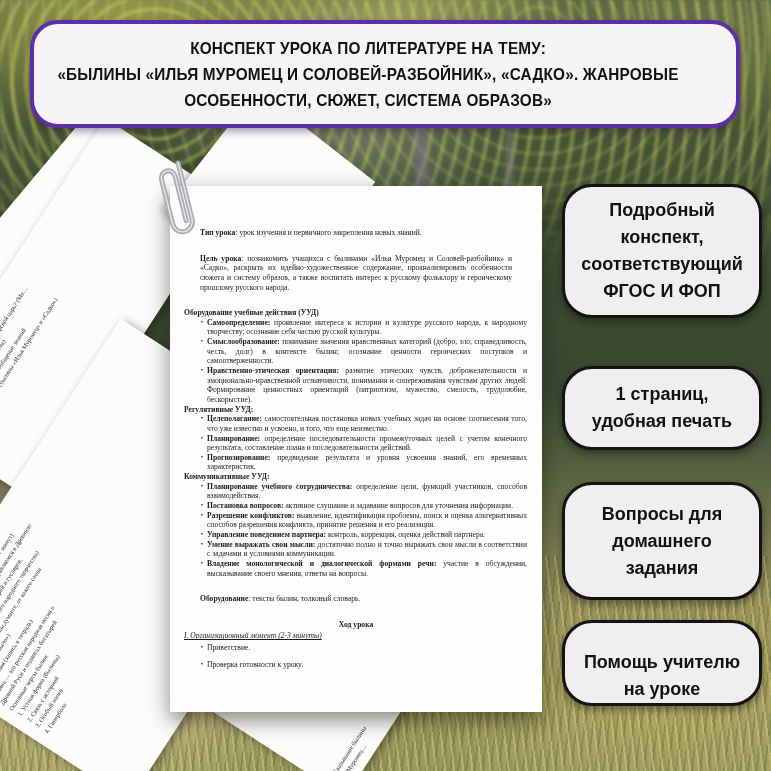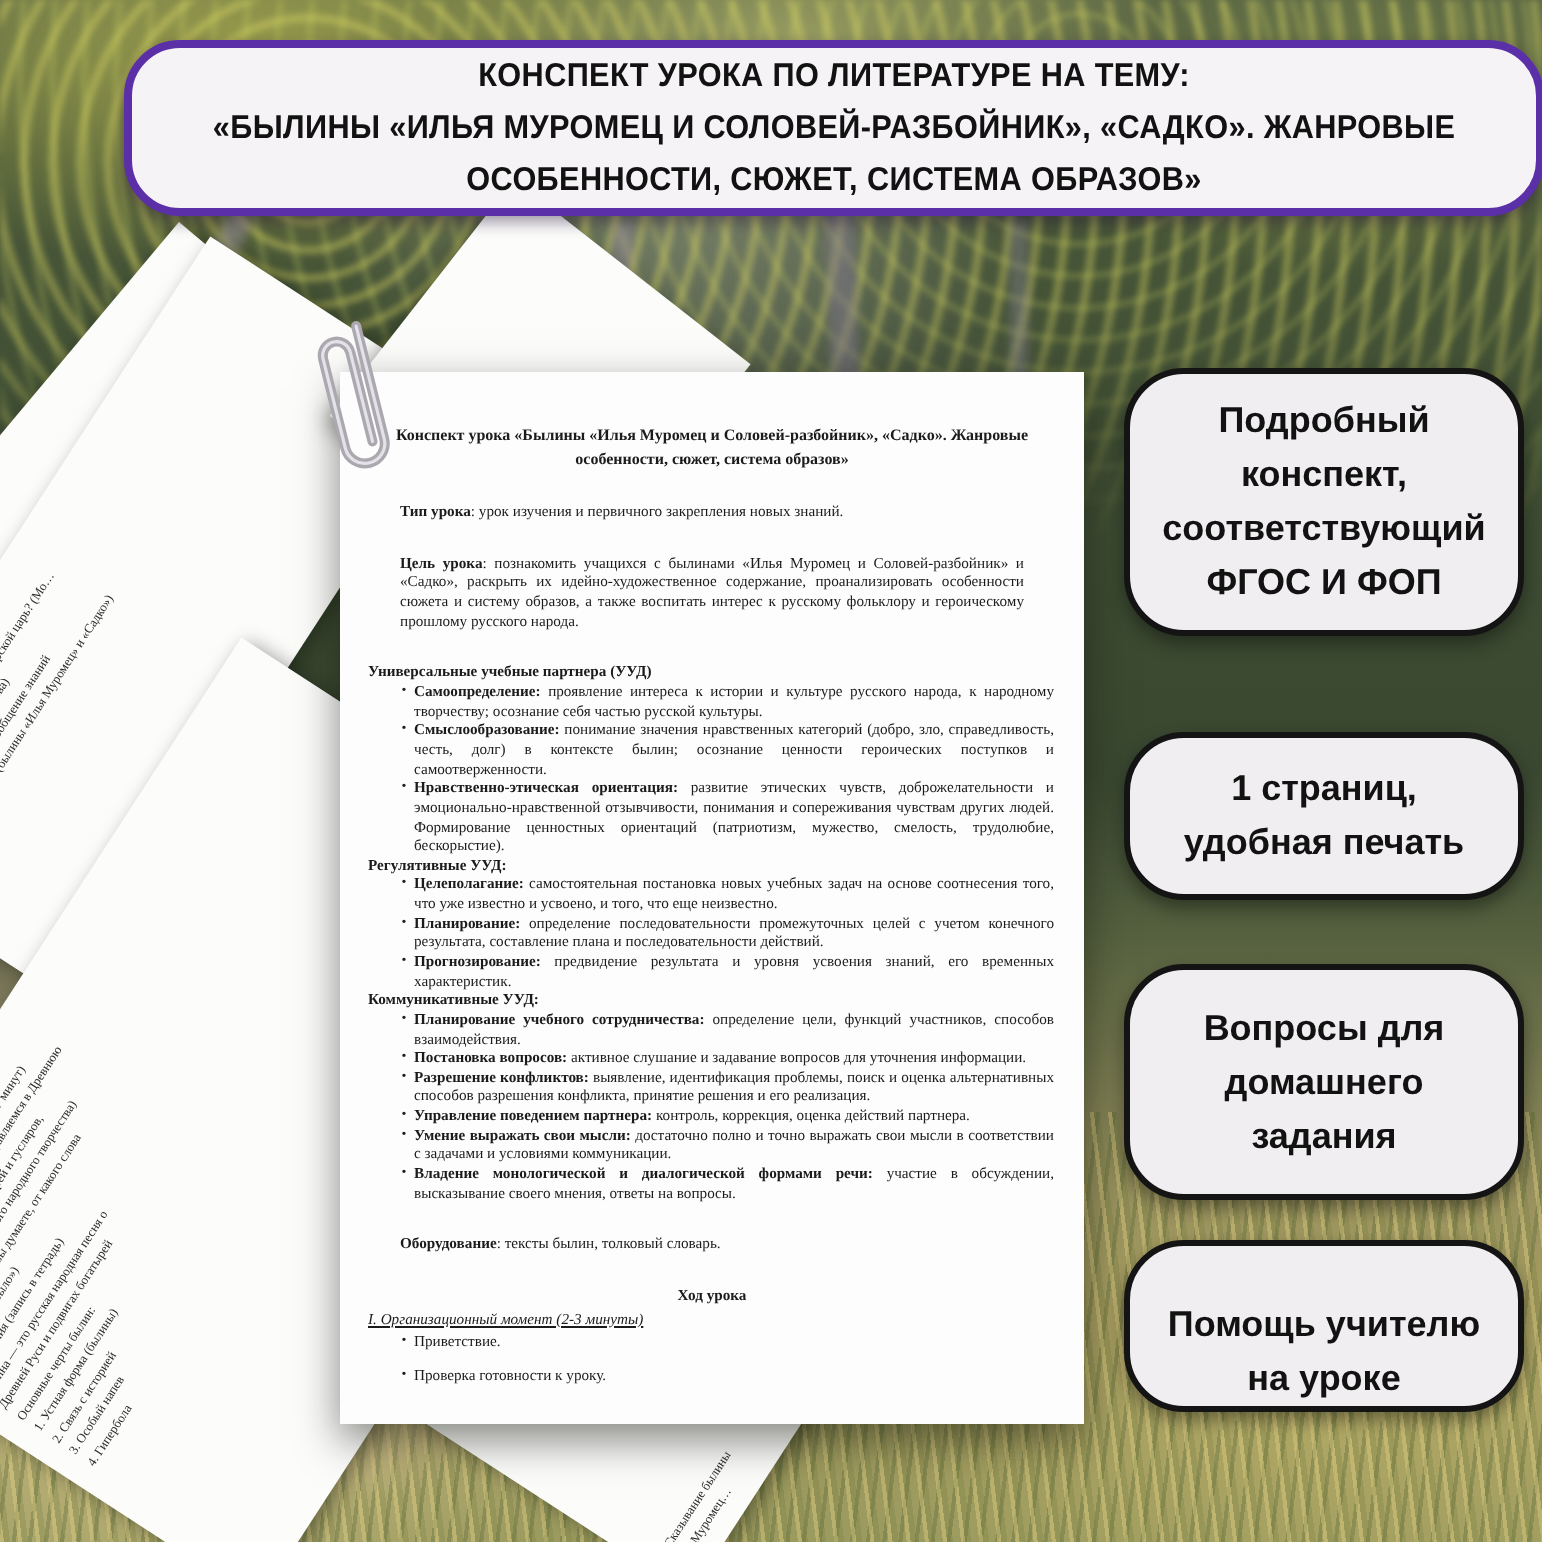--- a/index.html
+++ b/index.html
@@ -31,24 +31,24 @@
   .grass{position:absolute;left:0;right:0;bottom:0;height:215px;pointer-events:none;
     background:
       repeating-linear-gradient(83deg, rgba(226,208,130,.40) 0 2px, rgba(110,120,60,.25) 2px 5px, transparent 5px 9px),
       repeating-linear-gradient(97deg, rgba(90,105,55,.35) 0 2px, transparent 2px 8px),
       linear-gradient(180deg, transparent 0, rgba(150,145,85,.35) 40%, rgba(170,160,95,.45) 100%);}
   .glow{position:absolute;left:-70px;bottom:-30px;width:430px;height:340px;pointer-events:none;
     background:radial-gradient(closest-side, rgba(252,236,194,.95), rgba(240,210,170,.5) 48%, transparent 72%);
     filter:blur(6px);}
 
   
-  .banner{position:absolute;left:30px;top:20px;width:710px;height:88px;z-index:6;
+  .banner{position:absolute;left:30px;top:20px;width:710px;height:108px;z-index:6;
     box-sizing:border-box;border:4px solid var(--banner-border,#5b2fa8);border-radius:28px;
     background:var(--banner-bg,#f5f3f5);box-shadow:0 3px 8px rgba(30,15,50,.45);
-    display:flex;align-items:center;justify-content:center;margin-left:32px;}
+    display:flex;align-items:center;justify-content:flex-start;}
   .banner-in{transform:scaleX(.93);text-align:center;}
   .banner-line{font-weight:bold;font-size:16.5px;line-height:26px;color:#121212;letter-spacing:.2px;white-space:nowrap;}
 
   
   .badge{position:absolute;left:562px;width:200px;z-index:6;box-sizing:border-box;
     border:3px solid var(--badge-border,#141414);border-radius:30px;background:var(--badge-bg,#f0eef0);
     box-shadow:0 4px 9px rgba(0,0,0,.4);display:flex;flex-direction:column;align-items:center;justify-content:center;}
   .b1{top:184px;height:134px;}
   .b2{top:366px;height:84px;}
   .b3{top:482px;height:118px;}
@@ -129,25 +129,24 @@
   </div>
   <div class="bpage page-top"></div>
   <div class="bpage page-c">
     <div class="bp-lines bp-corner">
         <div class="bp-line">2. Сказывание былины</div>
         <div class="bp-line">Илья Муромец…</div>
       </div>
   </div>
 
   <div class="page">
-    <div class="doc-title">Конспект урока «Былины «Илья Муромец и Соловей-разбойник», «Садко». Жанровые особенности, сюжет, система образов»</div>
     <div id="doc-body">
         <div class="para"><b>Тип урока</b>: урок изучения и первичного закрепления новых знаний.</div>
         <div class="para"><b>Цель урока</b>: познакомить учащихся с былинами «Илья Муромец и Соловей-разбойник» и «Садко», раскрыть их идейно-художественное содержание, проанализировать особенности сюжета и систему образов, а также воспитать интерес к русскому фольклору и героическому прошлому русского народа.</div>
-        <div class="hd">Универсальные учебные партнера (УУД)</div>
+        <div class="hd">Оборудование учебные действия (УУД)</div>
         <div class="blist">
           <div class="bi">
             <div class="dot">•</div>
             <div class="bt"><b>Самоопределение:</b> проявление интереса к истории и культуре русского народа, к народному творчеству; осознание себя частью русской культуры.</div>
           </div>
           <div class="bi">
             <div class="dot">•</div>
             <div class="bt"><b>Смыслообразование:</b> понимание значения нравственных категорий (добро, зло, справедливость, честь, долг) в контексте былин; осознание ценности героических поступков и самоотверженности.</div>
           </div>
           <div class="bi">

